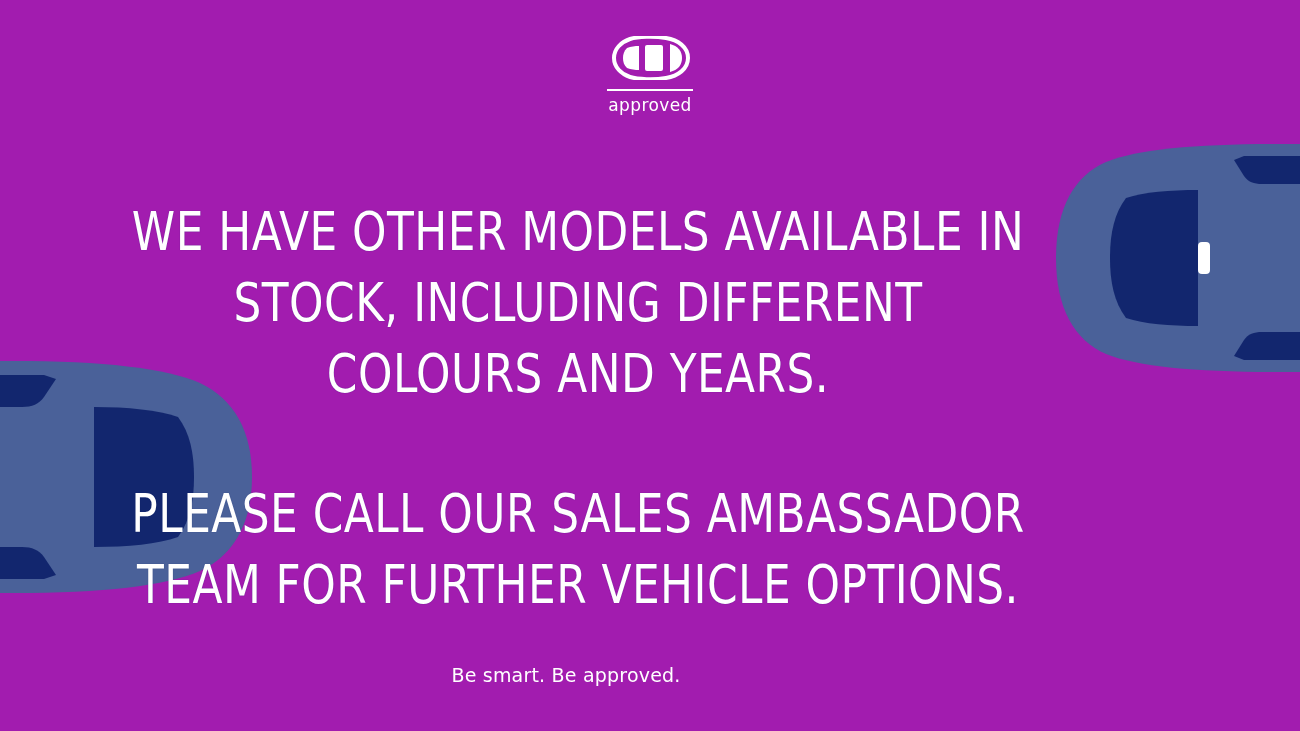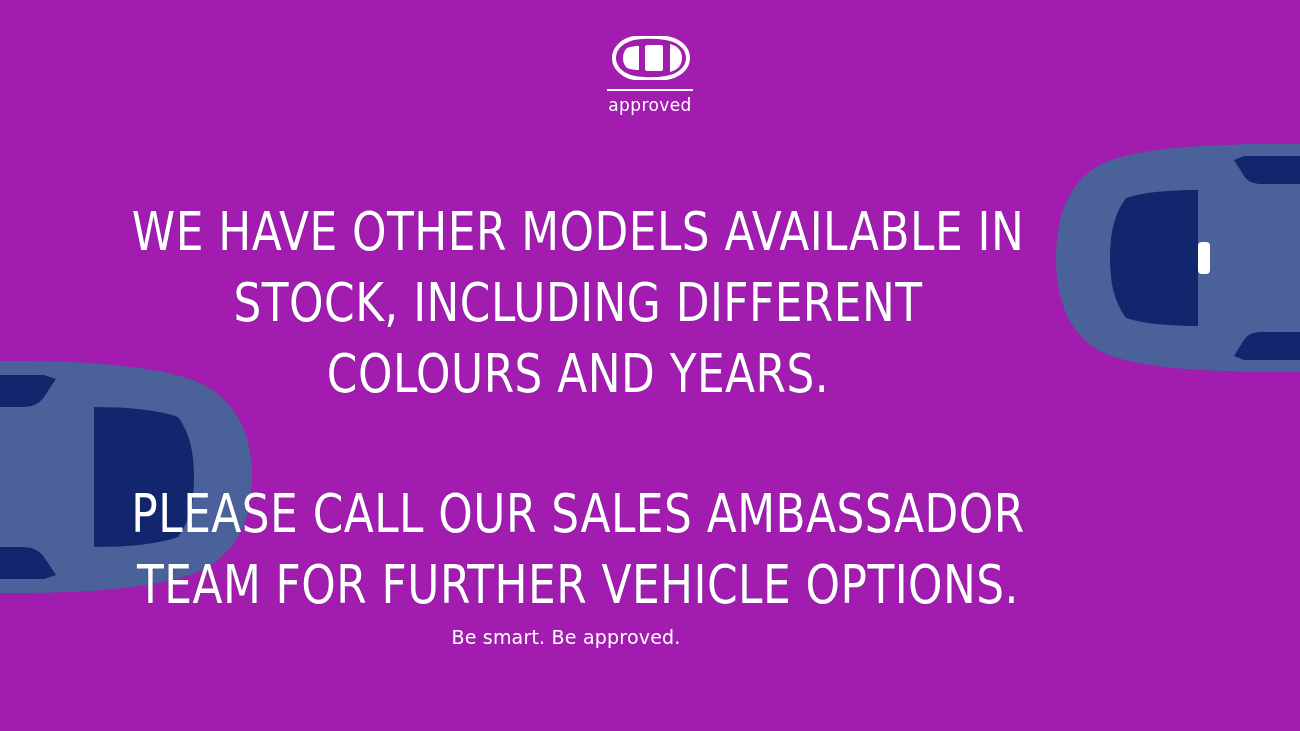--- a/index.html
+++ b/index.html
@@ -89,21 +89,21 @@
     margin: 0;
     padding: 0 80px;
     text-shadow: 0 0 1px rgba(11,33,106,0.55);
   }
   #headline-primary { }
   #headline-secondary { margin-top: 69px; }
 
   
   #tagline {
     position: absolute;
-    top: 626px;
+    top: 664px;
     left: 0;
     width: 1132px;
     text-align: center;
     color: #ffffff;
     font-family: "DejaVu Sans", sans-serif;
     font-size: 19px;
     font-weight: 400;
     letter-spacing: 0.2px;
   }
 </style>

